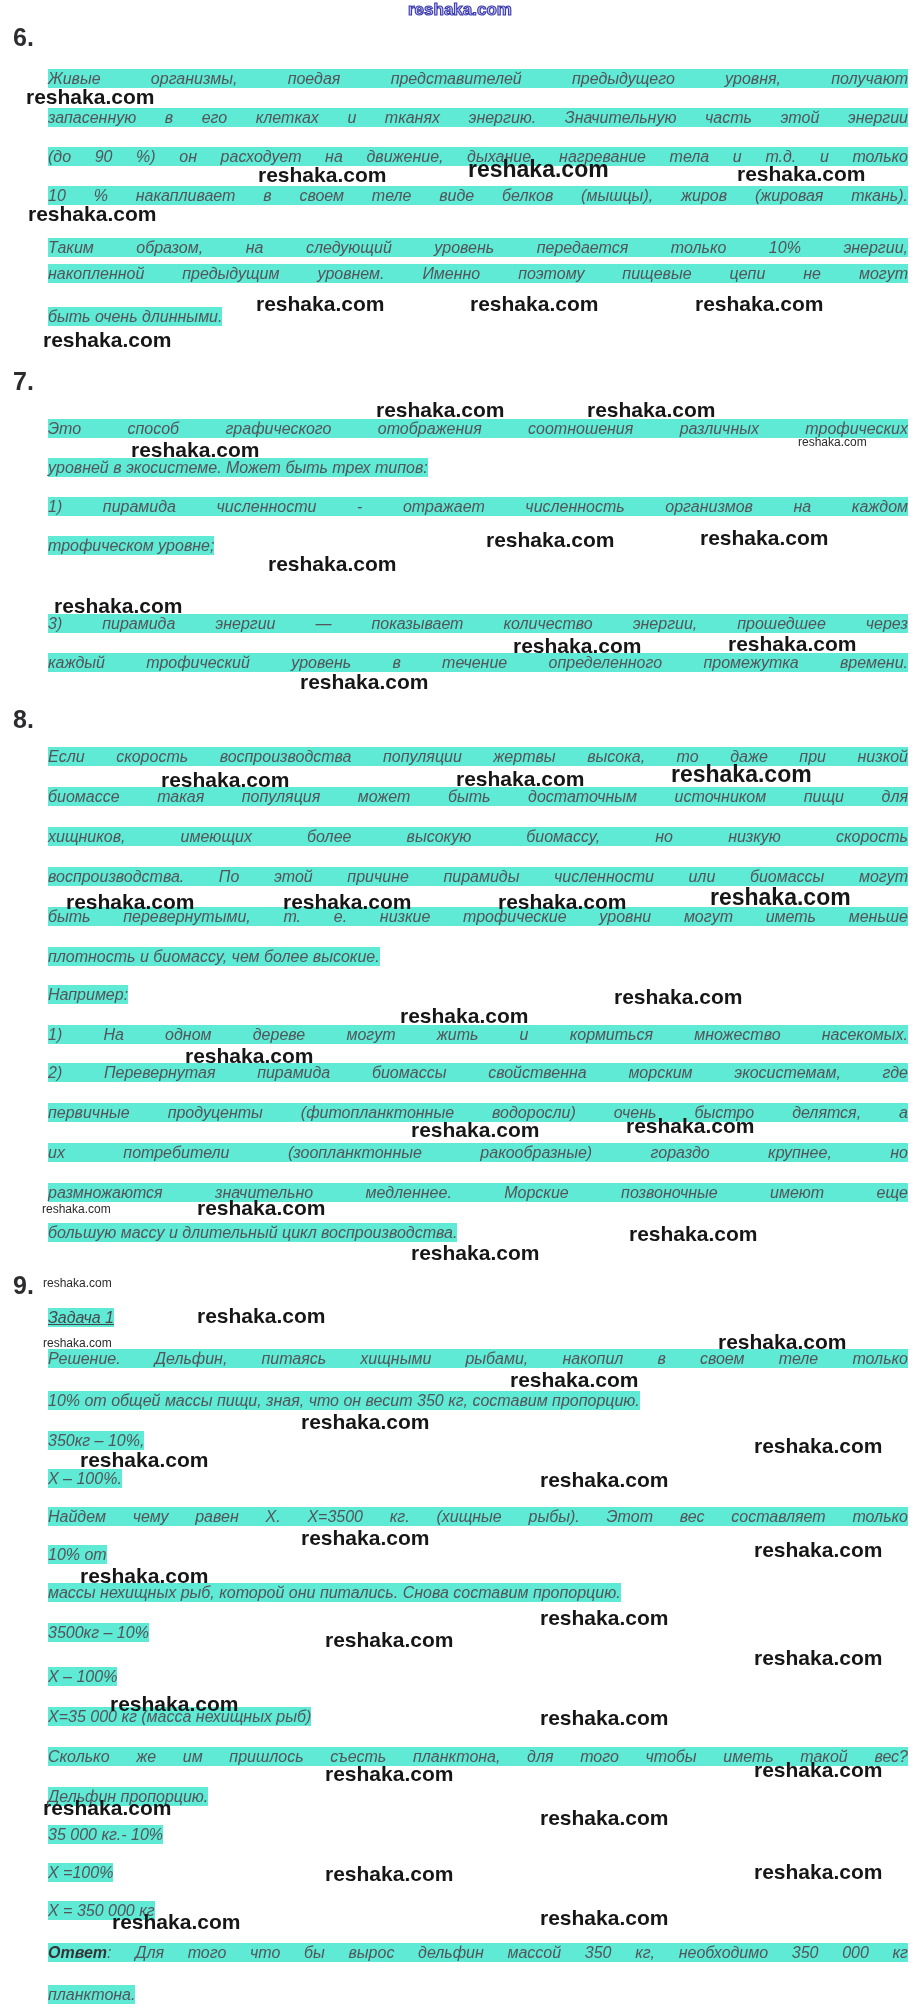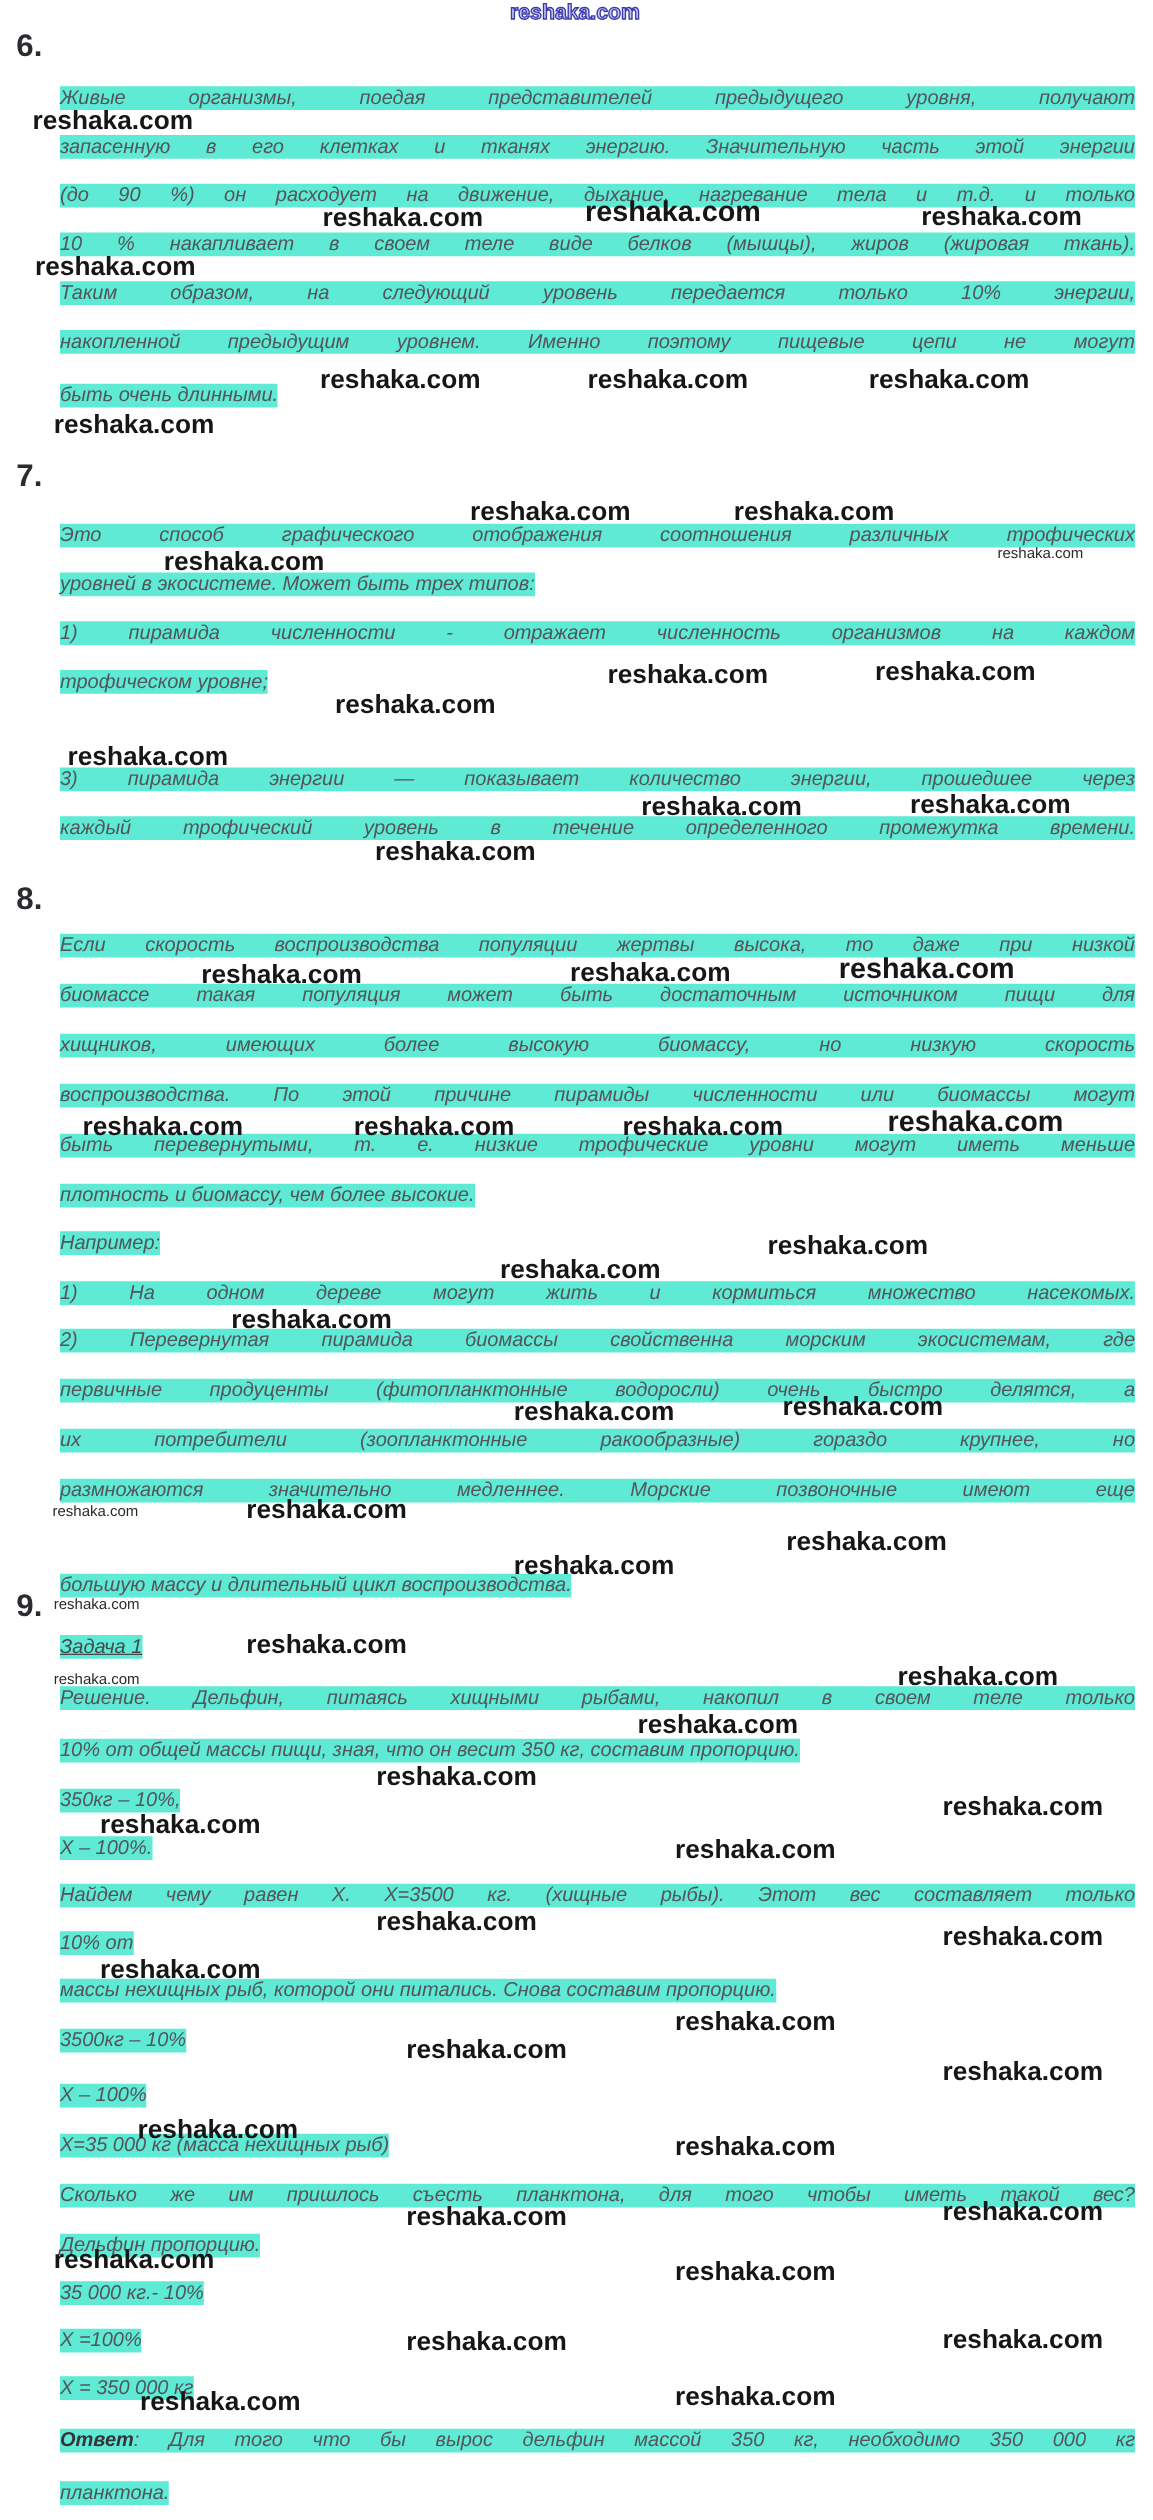--- a/index.html
+++ b/index.html
@@ -39,42 +39,42 @@
 
 <div id="doc">
     <div class="secnum" style="left: 13px; top: 24px;">6.</div>
     <div class="secnum" style="left: 13px; top: 368px;">7.</div>
     <div class="secnum" style="left: 13px; top: 706px;">8.</div>
     <div class="secnum" style="left: 13px; top: 1272px;">9.</div>
     <div class="tline j" style="left: 48px; top: 69px; width: 860px;">Живые организмы, поедая представителей предыдущего уровня, получают</div>
     <div class="tline j" style="left: 48px; top: 108px; width: 860px;">запасенную в его клетках и тканях энергию. Значительную часть этой энергии</div>
     <div class="tline j" style="left: 48px; top: 147px; width: 860px;">(до 90 %) он расходует на движение, дыхание, нагревание тела и т.д. и только</div>
     <div class="tline j" style="left: 48px; top: 186px; width: 860px;">10 % накапливает в своем теле виде белков (мышцы), жиров (жировая ткань).</div>
-    <div class="tline j" style="left: 48px; top: 225px; width: 860px;">Таким образом, на следующий уровень передается только 10% энергии,</div>
+    <div class="tline j" style="left: 48px; top: 238px; width: 860px;">Таким образом, на следующий уровень передается только 10% энергии,</div>
     <div class="tline j" style="left: 48px; top: 264px; width: 860px;">накопленной предыдущим уровнем. Именно поэтому пищевые цепи не могут</div>
     <div class="tline" style="left: 48px; top: 307px;">быть очень длинными.</div>
     <div class="tline j" style="left: 48px; top: 419px; width: 860px;">Это способ графического отображения соотношения различных трофических</div>
     <div class="tline" style="left: 48px; top: 458px;">уровней в экосистеме. Может быть трех типов:</div>
     <div class="tline j" style="left: 48px; top: 497px; width: 860px;">1) пирамида численности - отражает численность организмов на каждом</div>
     <div class="tline" style="left: 48px; top: 536px;">трофическом уровне;</div>
     <div class="tline j" style="left: 48px; top: 614px; width: 860px;">3) пирамида энергии — показывает количество энергии, прошедшее через</div>
     <div class="tline j" style="left: 48px; top: 653px; width: 860px;">каждый трофический уровень в течение определенного промежутка времени.</div>
     <div class="tline j" style="left: 48px; top: 747px; width: 860px;">Если скорость воспроизводства популяции жертвы высока, то даже при низкой</div>
     <div class="tline j" style="left: 48px; top: 787px; width: 860px;">биомассе такая популяция может быть достаточным источником пищи для</div>
     <div class="tline j" style="left: 48px; top: 827px; width: 860px;">хищников, имеющих более высокую биомассу, но низкую скорость</div>
     <div class="tline j" style="left: 48px; top: 907px; width: 860px;">быть перевернутыми, т. е. низкие трофические уровни могут иметь меньше</div>
     <div class="tline j" style="left: 48px; top: 867px; width: 860px;">воспроизводства. По этой причине пирамиды численности или биомассы могут</div>
     <div class="tline" style="left: 48px; top: 947px;">плотность и биомассу, чем более высокие.</div>
     <div class="tline" style="left: 48px; top: 985px;">Например:</div>
     <div class="tline j" style="left: 48px; top: 1025px; width: 860px;">1) На одном дереве могут жить и кормиться множество насекомых.</div>
     <div class="tline j" style="left: 48px; top: 1063px; width: 860px;">2) Перевернутая пирамида биомассы свойственна морским экосистемам, где</div>
     <div class="tline j" style="left: 48px; top: 1103px; width: 860px;">первичные продуценты (фитопланктонные водоросли) очень быстро делятся, а</div>
     <div class="tline j" style="left: 48px; top: 1143px; width: 860px;">их потребители (зоопланктонные ракообразные) гораздо крупнее, но</div>
     <div class="tline j" style="left: 48px; top: 1183px; width: 860px;">размножаются значительно медленнее. Морские позвоночные имеют еще</div>
-    <div class="tline" style="left: 48px; top: 1223px; margin-top: 36px;">большую массу и длительный цикл воспроизводства.</div>
+    <div class="tline" style="left: 48px; top: 1223px;">большую массу и длительный цикл воспроизводства.</div>
     <div class="tline u" style="left: 48px; top: 1308px;">Задача 1</div>
     <div class="tline j" style="left: 48px; top: 1349px; width: 860px;">Решение. Дельфин, питаясь хищными рыбами, накопил в своем теле только</div>
     <div class="tline" style="left: 48px; top: 1391px;">10% от общей массы пищи, зная, что он весит 350 кг, составим пропорцию.</div>
     <div class="tline" style="left: 48px; top: 1431px;">350кг – 10%,</div>
     <div class="tline" style="left: 48px; top: 1469px;">Х – 100%.</div>
     <div class="tline j" style="left: 48px; top: 1507px; width: 860px;">Найдем чему равен Х. Х=3500 кг. (хищные рыбы). Этот вес составляет только</div>
     <div class="tline" style="left: 48px; top: 1545px;">10% от</div>
     <div class="tline" style="left: 48px; top: 1583px;">массы нехищных рыб, которой они питались. Снова составим пропорцию.</div>
     <div class="tline" style="left: 48px; top: 1623px;">3500кг – 10%</div>
     <div class="tline" style="left: 48px; top: 1667px;">Х – 100%</div>

